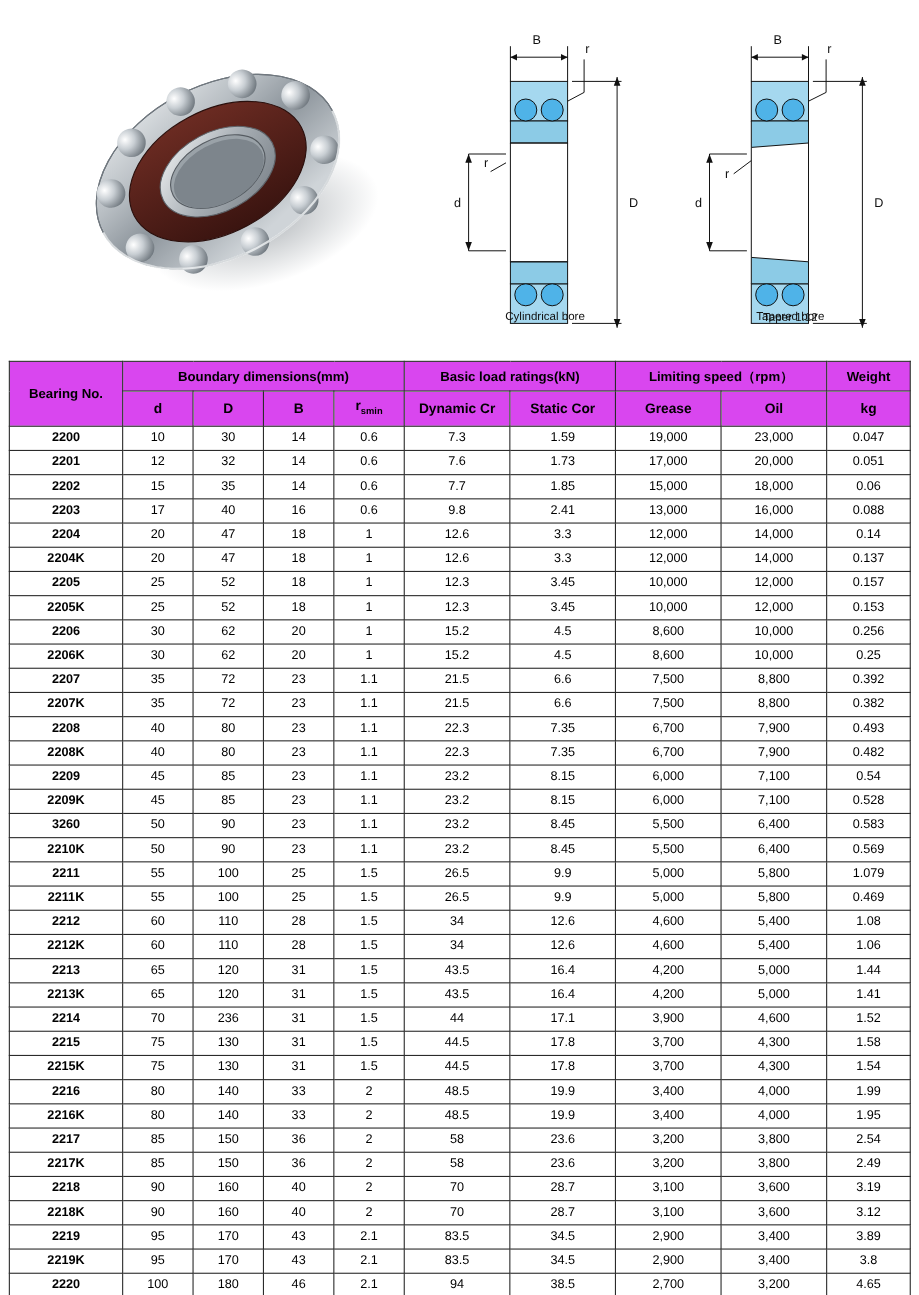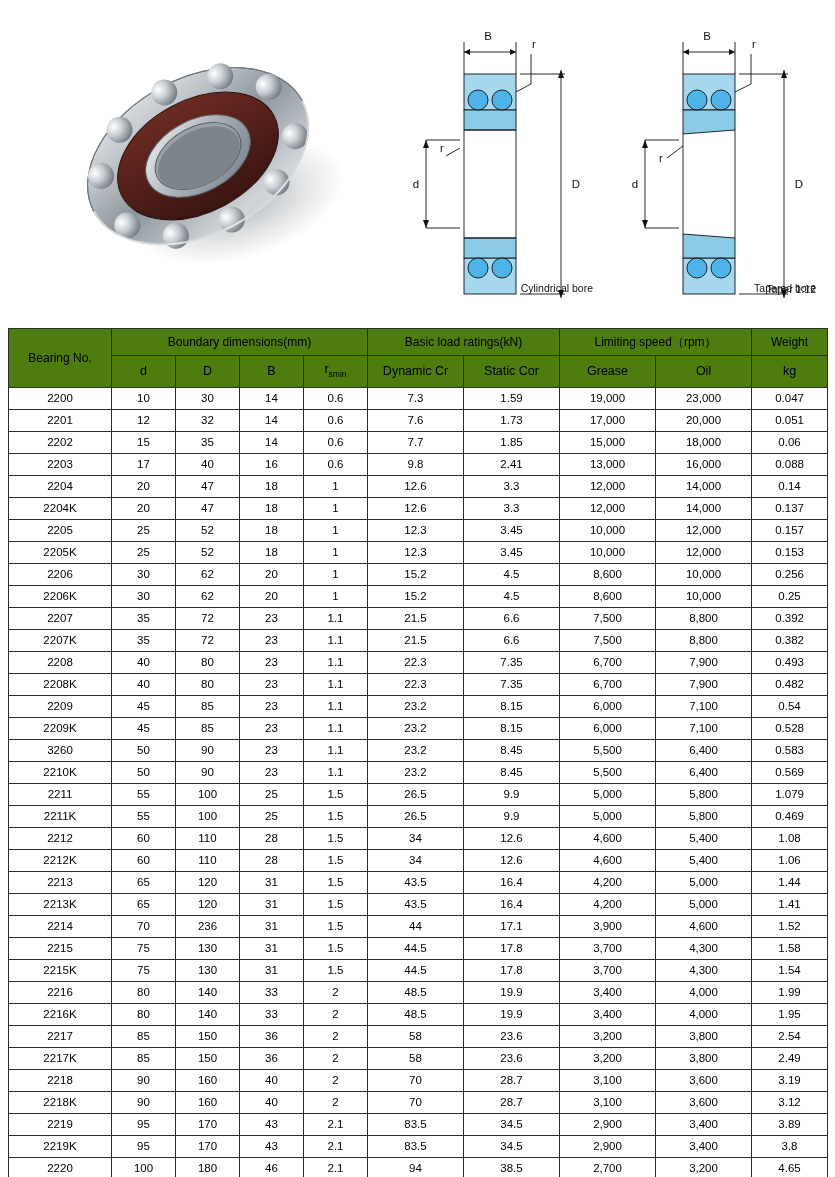--- a/index.html
+++ b/index.html
@@ -41,21 +41,21 @@
   }
   .diagram {
     width: 195px;
     position: relative;
     height: 290px;
   }
   .diagram .caption {
     position: absolute;
     left: 0;
     right: 0;
-    text-align: right;
+    text-align: center;
     font-size: 10.5px;
     color: #111;
     margin-top: 48px;
   }
   .caption-l1 { bottom: 24px; }
   .caption-l2 { bottom: 23px; }
 
   
   table.specs {
     border-collapse: collapse;
@@ -69,28 +69,28 @@
     font-size: 11.5px;
     color: #000;
     padding: 0;
     height: 21px;
     line-height: 21px;
     font-weight: normal;
     overflow: hidden;
     white-space: nowrap;
   }
   table.specs thead th {
-    background: #4d7c0f;
-    font-weight: normal;
+    background: #d946ef;
+    font-weight: bold;
     font-size: 12px;
   }
   table.specs thead th.grouphdr { height: 26px; line-height: 26px; }
   table.specs thead th.subhdr { height: 26px; line-height: 26px; font-size: 12.5px; }
   table.specs tbody td.bno {
-    font-weight: normal;
+    font-weight: bold;
     background: #ffffff;
   }
   .sub { font-size: 8.5px; vertical-align: sub; }
 
   
   col.c-bno { width: 103px; }
   col.c-d   { width: 64px; }
   col.c-D   { width: 64px; }
   col.c-B   { width: 64px; }
   col.c-r   { width: 64px; }

